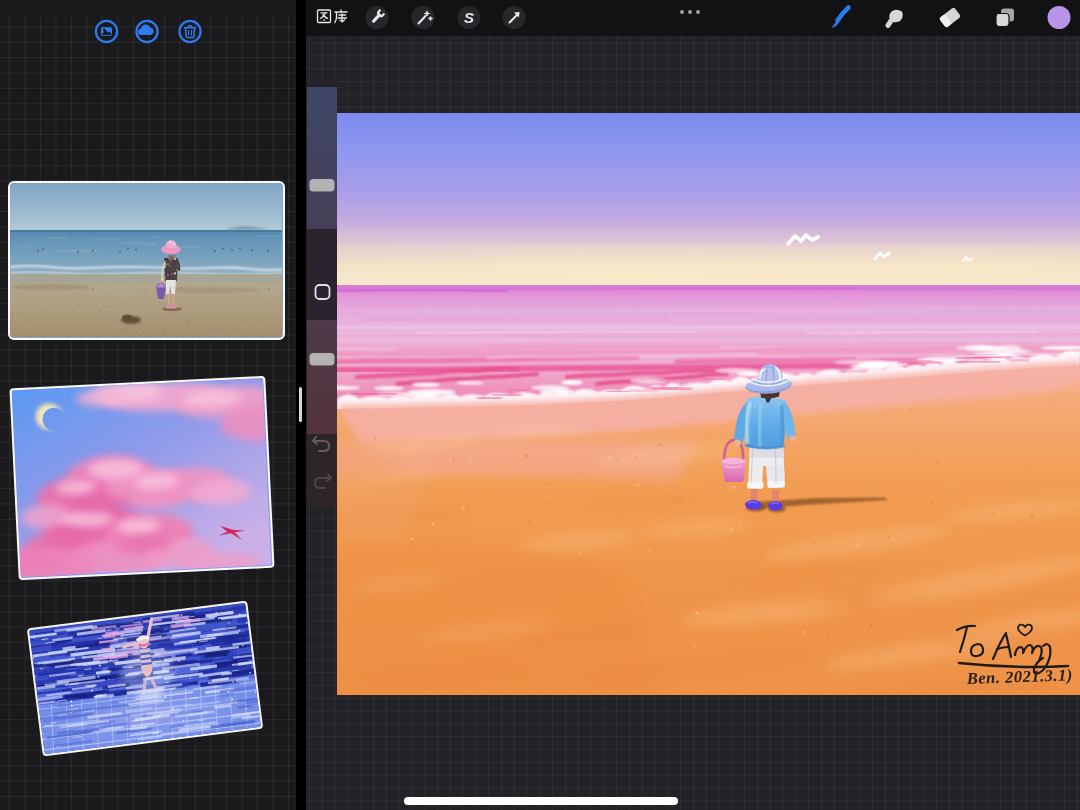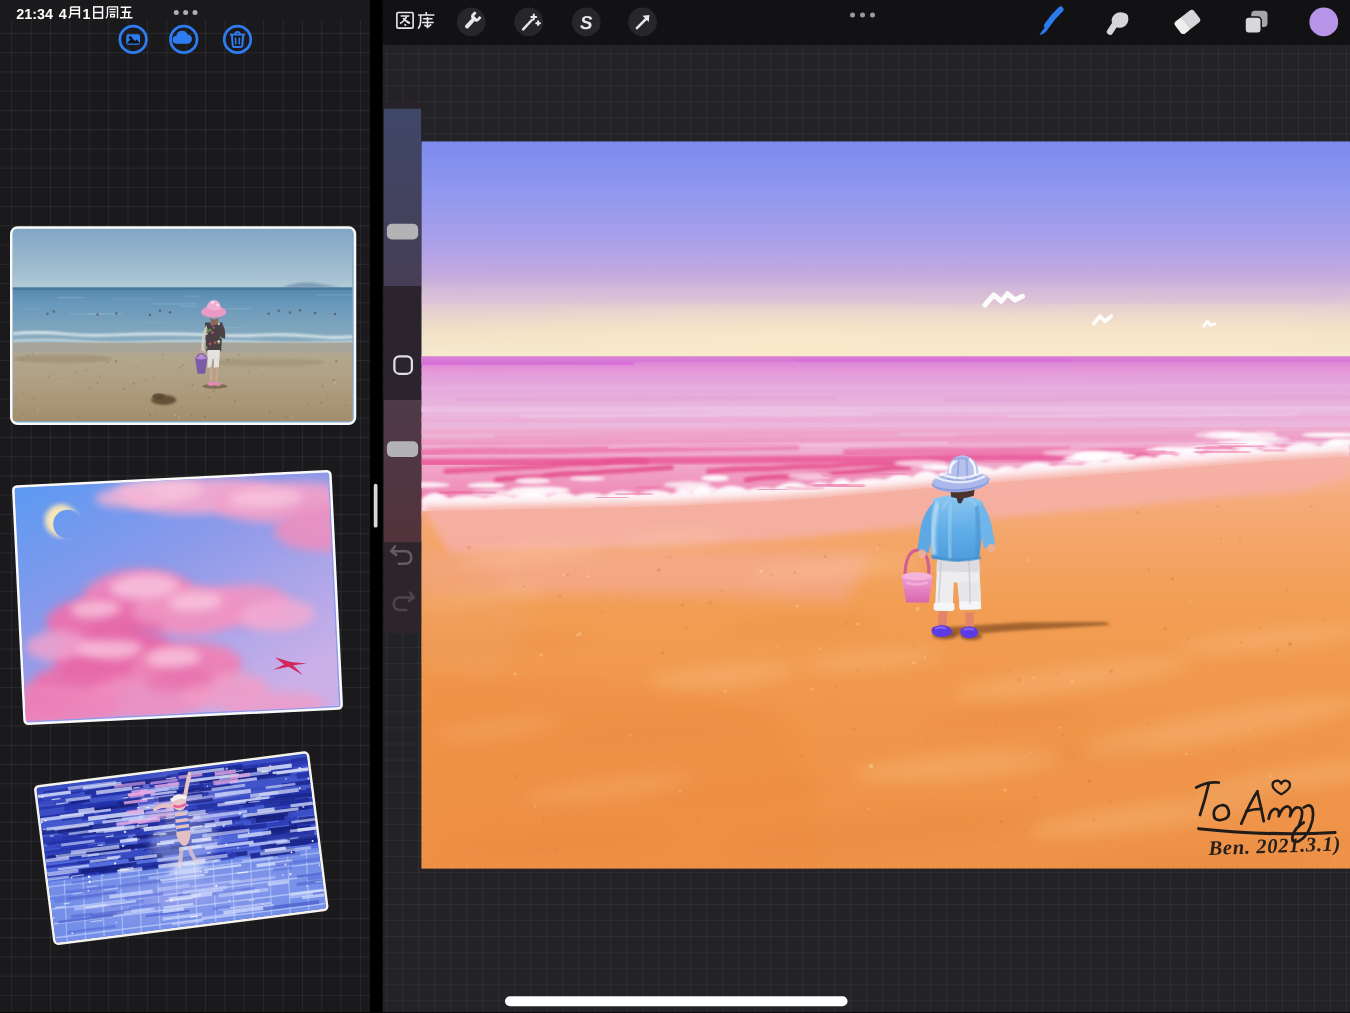--- a/index.html
+++ b/index.html
@@ -452,48 +452,20 @@
 <path d="M660,536 q6,-2 12,-2"></path>
 <path d="M678,542 q1,-7 5,-8 q4,0 3,6 q3,-8 7,-8 q4,1 2,8 q3,-8 7,-7 q4,1 2,9 l-2,6"></path>
 <path d="M706,533 q5,-4 7,1 q1,4 0,9 q-3,13 -11,17 q-6,2 -5,-4 q2,-7 9,-11"></path>
 <path d="M688,514 c-2,-4 -7,-2.5 -7,1 c0,3.5 7,7.5 7,7.5 c0,0 7,-4 7,-7.5 c0,-3.5 -5,-5 -7,-1 Z" stroke-width="1.8"></path>
 <path d="M622,550 Q680,556 731,553" stroke-width="2.6"></path>
 </g>
 <text x="630" y="571" transform="rotate(-2 630 571)" font-family="Liberation Serif" font-style="italic" font-weight="700" font-size="16.5" fill="#241f1b" letter-spacing="0.5">Ben. 2021.3.1)</text>
       </svg></div>
   <div class="abs" id="left"></div>
   <div class="abs" id="lefttop"></div>
-  <div class="abs" id="statusbar"><svg width="296" height="50" viewBox="0 0 296 50">
-    <text x="13" y="15" font-family="Liberation Sans" font-size="11.5" font-weight="700" fill="#ffffff">21:34</text>
-    <text x="47" y="15" font-family="Liberation Sans" font-size="11.5" font-weight="700" fill="#ffffff">4</text>
-
-    <g stroke="#ffffff" stroke-width="1.2" fill="none" transform="translate(55,5)">
-      <path d="M1.5,0.5 H8.5 V9.5 M1.5,0.5 V6 Q1.5,8.5 0,9.5 M1.8,3.2 H8.2 M1.8,6 H8.2"></path>
-    </g>
-    <text x="66" y="15" font-family="Liberation Sans" font-size="11.5" font-weight="700" fill="#ffffff">1</text>
-
-    <g stroke="#ffffff" stroke-width="1.2" fill="none" transform="translate(74,5)">
-      <rect x="1" y="0.5" width="7" height="9"></rect>
-          <path d="M1,5 H8"></path>
-    </g>
-
-    <g stroke="#ffffff" stroke-width="1.1" fill="none" transform="translate(84.5,5)">
-      <path d="M1.5,0.5 H9.5 V9.5 M1.5,0.5 V6.5 Q1.5,8.5 0.2,9.5"></path>
-      <path d="M3,2.5 H8 M3,4.5 H8 M4,6.5 H7 V8.5 H4 Z"></path>
-    </g>
-
-    <g stroke="#ffffff" stroke-width="1.2" fill="none" transform="translate(96,5)">
-      <path d="M0.5,0.8 H9 M4.5,0.8 L3.5,9 M7,4.5 L7,9 M1.5,4.8 H8.5 M0,9.2 H10"></path>
-    </g>
-    <g fill="#b0b0b2">
-          <circle cx="141" cy="10" r="2"></circle>
-          <circle cx="148.5" cy="10" r="2"></circle>
-          <circle cx="156" cy="10" r="2"></circle>
-        </g>
-  </svg></div>
   <div class="abs" id="leftbtns">
       <svg class="abs" width="296" height="60" viewBox="0 0 296 60" style="left:0;top:0">
     <g stroke="#2e7cf2" stroke-width="2.2" fill="none">
       <circle cx="106.5" cy="31.5" r="10.6"></circle>
           <circle cx="147" cy="31.5" r="10.6"></circle>
           <circle cx="190" cy="31.5" r="10.6"></circle>
     </g>
 
     <g transform="translate(106.5,31.5)" fill="#2e7cf2">
       <rect x="-5.5" y="-4.2" width="11" height="8.4" rx="1.5"></rect>

